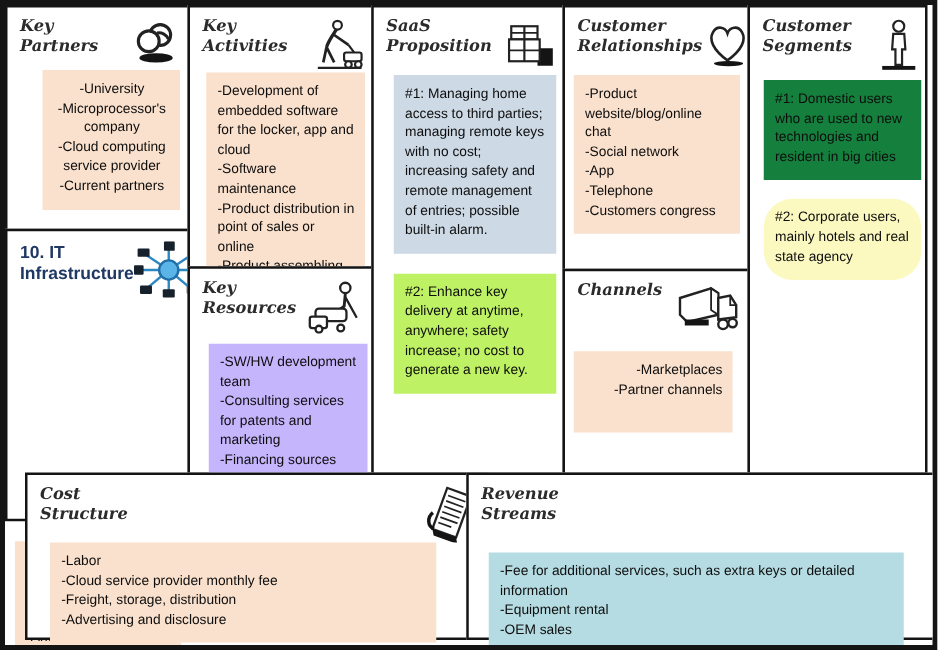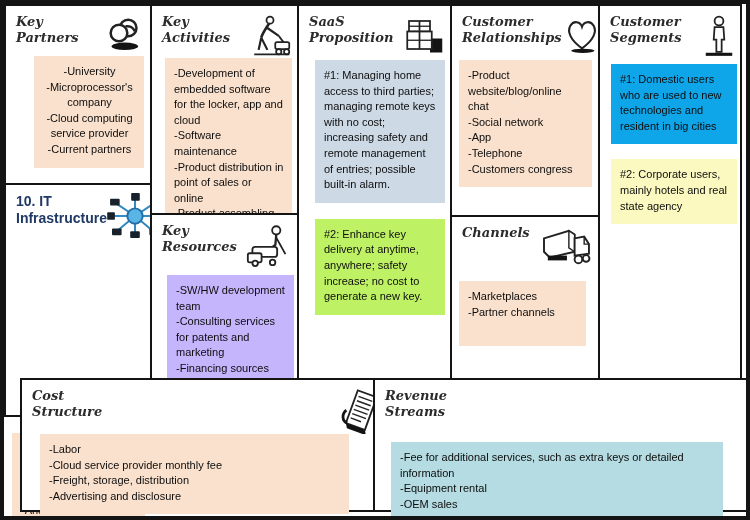--- a/index.html
+++ b/index.html
@@ -62,21 +62,21 @@
   .cost { left:16px; top:374px; width:371px; height:134px; }
   .rev  { left:369px; top:374px; width:436px; height:134px; }
   
   .kp .note   { margin:4px 6px 0 28px; }
   .it .note   { margin:6px 5px 0 6px; }
   .ka .note   { margin:2px 5px 0 13px; }
   .kr .note   { margin:8px 3px 0 15px; }
   .vp .note1  { margin:4px 5px 0 16px; }
   .vp .note2  { margin:16px 5px 0 16px; }
   .cr .note   { margin:4px 6px 0 7px; }
-  .ch .note   { margin:12px 12px 0 7px; padding-bottom:26px; }
+  .ch .note   { margin:12px 12px 0 7px; padding-bottom:26px;text-align:right; }
   .cs .note1  { margin:6px 3px 0 11px; }
   .cs .note2  { margin:15px 3px 0 11px; }
   .cost .note { margin:0 40px 0 18px; }
   .rev .note  { margin:2px 84px 0 16px; }
 </style>
 </head>
 <body>
 
 <div class="canvas">
 
@@ -243,22 +243,22 @@
       <div class="cell-title">Customer
 Segments</div>
       <span class="icon">
         <svg width="30" height="44" viewBox="0 0 34 48">
           <circle cx="17" cy="7" r="5" fill="#fff" stroke="#222" stroke-width="2"></circle>
           <path d="M12 14 H22 L23 28 H20 V42 H14 V28 H11 Z" fill="#fff" stroke="#222" stroke-width="2"></path>
           <rect x="2" y="43" width="30" height="3.5" fill="#141414"></rect>
         </svg>
       </span>
     </div>
-    <div class="note note1" style="background-color: #0ea5e9;">#1: Domestic users who are used to new technologies and resident in big cities</div>
-    <div class="note note2" style="background-color: rgb(251, 249, 192);">#2: Corporate users, mainly hotels and real state agency</div>
+    <div class="note note1" style="background-color: #15803d;">#1: Domestic users who are used to new technologies and resident in big cities</div>
+    <div class="note note2" style="background-color: rgb(251, 249, 192); border-radius: 23px;">#2: Corporate users, mainly hotels and real state agency</div>
   </div>
 
   <div class="cell cost">
     <div class="cell-head">
       <div class="cell-title">Cost
 Structure</div>
       <span class="icon">
         <svg width="44" height="46" viewBox="0 0 48 50">
           <g transform="rotate(20 24 25)">
             <path d="M13 5 H35 V43 H13 Z" fill="#fff" stroke="#222" stroke-width="2"></path>

